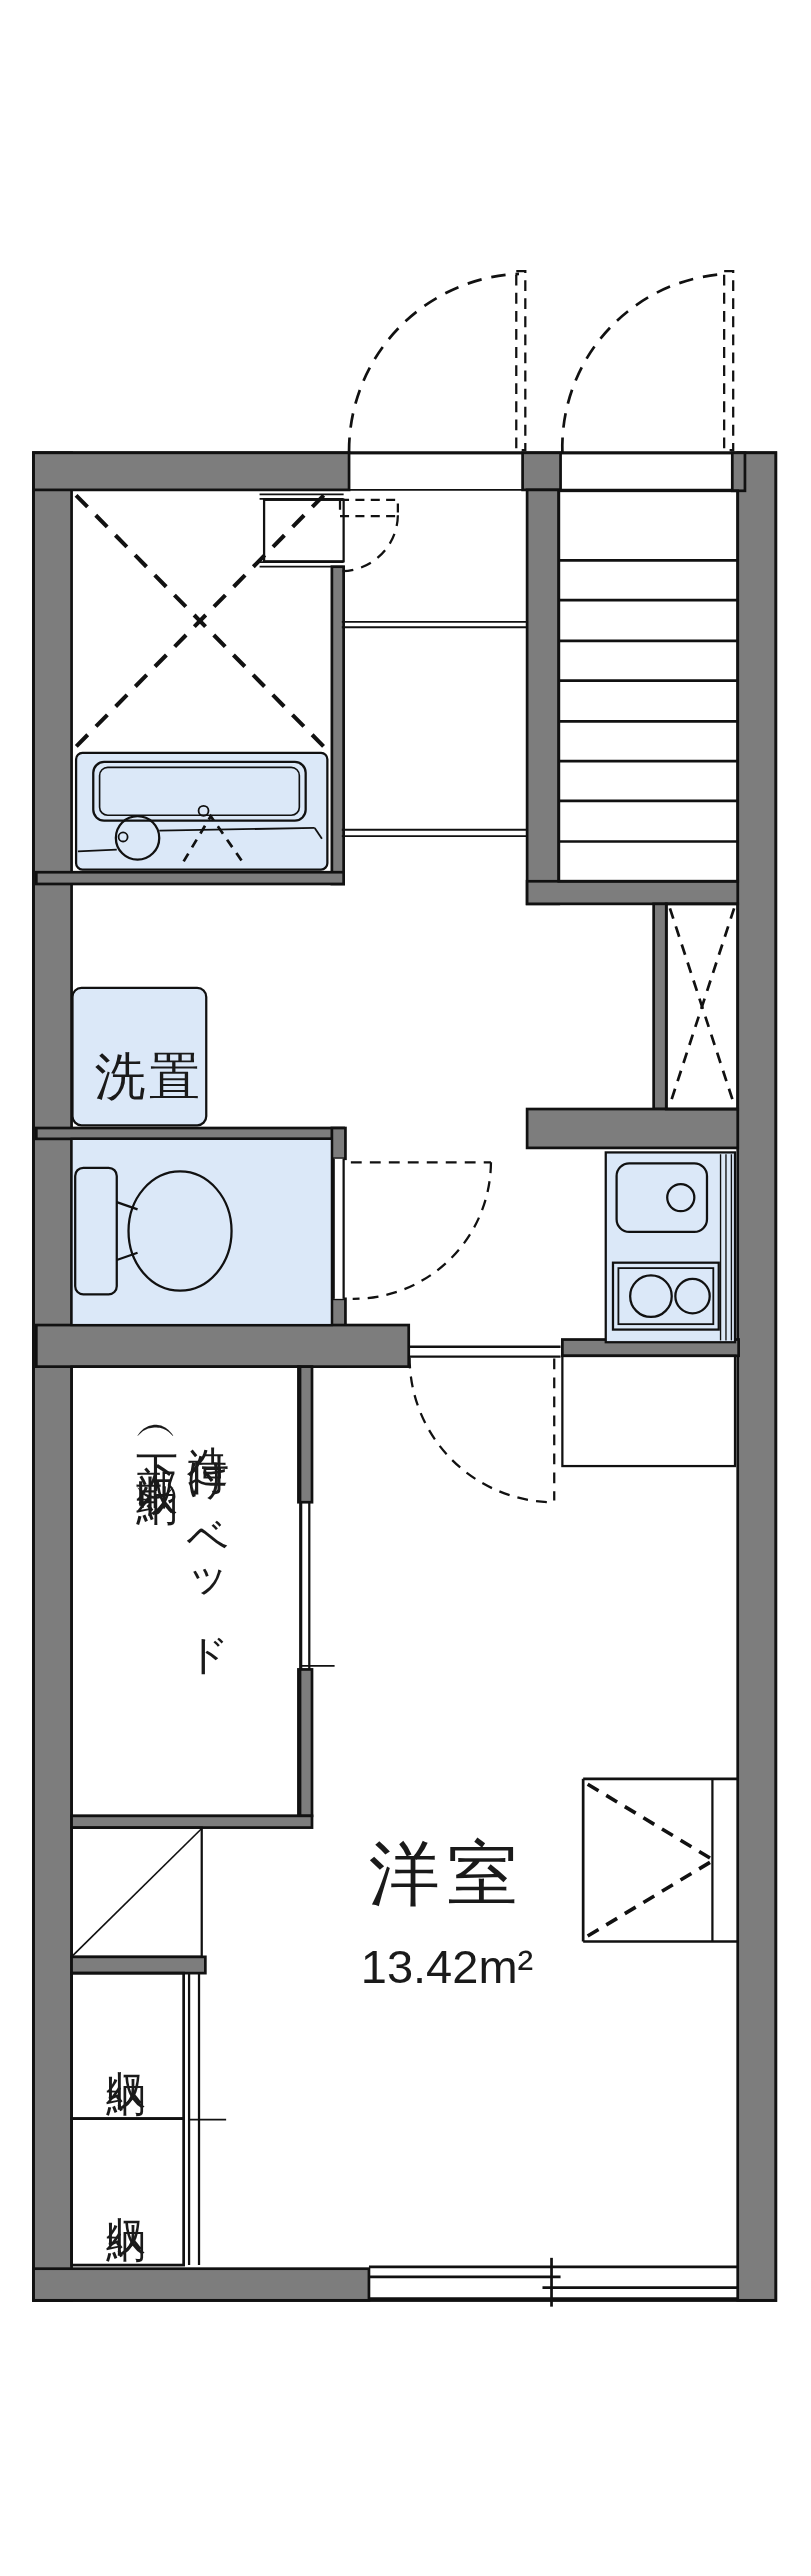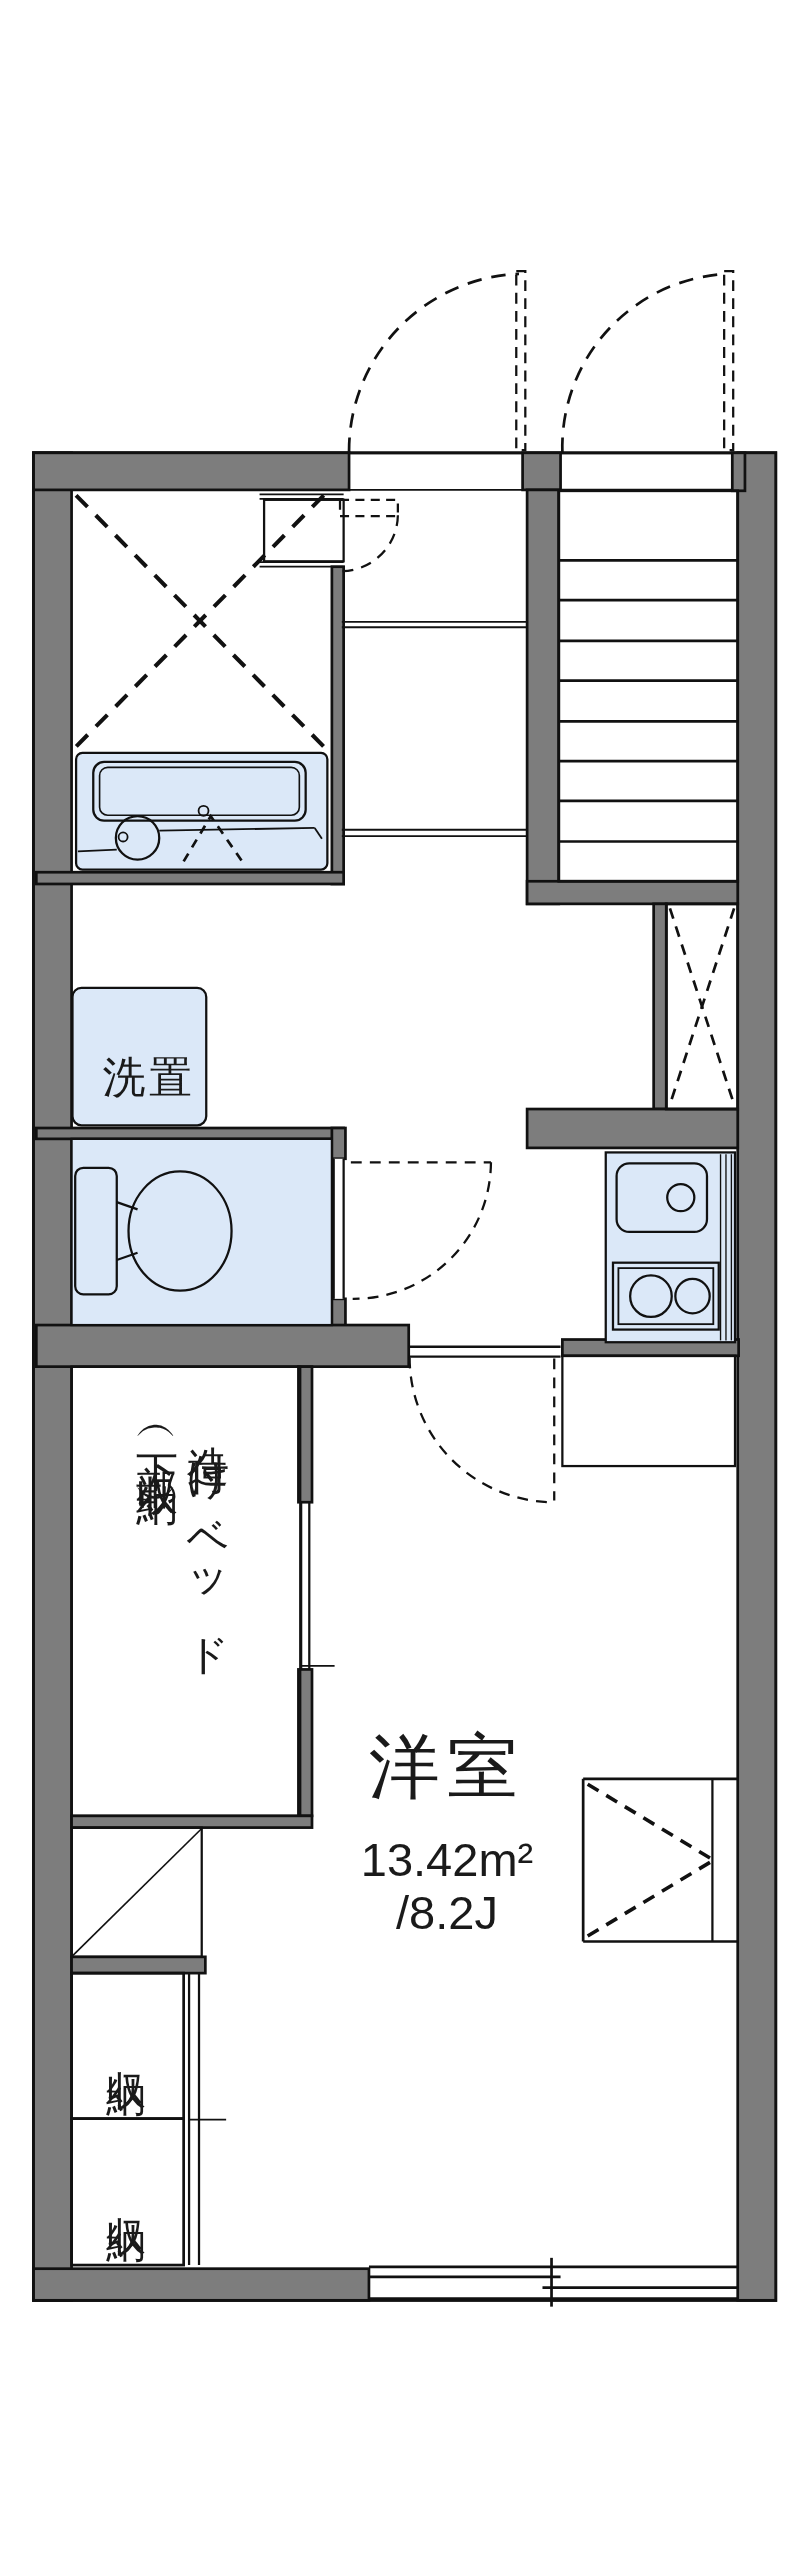--- a/index.html
+++ b/index.html
@@ -9,25 +9,25 @@
   html,body{margin:0;padding:0;background:#fff;}
   #canvas{position:relative;width:812px;height:2576px;background:var(--bg);
     font-family:"Liberation Sans","DejaVu Sans",sans-serif;color:var(--text);overflow:hidden;}
   #plan-svg{position:absolute;left:0;top:0;}
   .wall{fill:var(--wall);stroke:var(--line);stroke-width:3;}
   .blk{stroke:var(--line);fill:none;}
   .fix{fill:var(--fixture);stroke:var(--line);}
   .dash{stroke:var(--line);fill:none;}
   .label{position:absolute;color:var(--text);white-space:nowrap;}
   .vtext{writing-mode:vertical-rl;text-orientation:mixed;}
-  #washer-label{left:72px;top:1030px;width:154px;height:95px;font-size:43px;
+  #washer-label{left:72px;top:1030px;width:154px;height:95px;font-size:51px;
     letter-spacing:3.6px;display:flex;align-items:center;justify-content:center;}
   #bed-label{left:132px;top:1412px;height:343px;font-size:42px;line-height:51px;
     letter-spacing:10px;}
-  #room-label-block{left:325px;top:1731px;width:244px;text-align:center;}
+  #room-label-block{left:325px;top:1838px;width:244px;text-align:center;}
   #room-name{font-size:71px;letter-spacing:7.2px;line-height:1.0;}
   #room-area{font-size:47px;line-height:1.12;margin-top:32px;}
   #room-tatami{font-size:47px;line-height:1.12;}
   #storage-label-1{left:71px;top:1976px;width:112px;height:141px;font-size:40px;letter-spacing:7.2px;
     display:flex;align-items:center;justify-content:center;}
   #storage-label-2{left:71px;top:2122px;width:112px;height:141px;font-size:40px;letter-spacing:7.2px;
     display:flex;align-items:center;justify-content:center;}
 </style>
 </head>
 <body>
@@ -207,20 +207,19 @@
 <div class="label" id="washer-label">洗置</div>
 
 <div class="label vtext" id="bed-label">
   <div>造付けベッド</div>
   <div>（下部収納）</div>
 </div>
 
 <div class="label" id="room-label-block">
   <div id="room-name">洋室</div>
   <div id="room-area">13.42m²</div>
-  <div id="room-tatami">/8.2J</div>
 </div>
 
 <div class="label vtext" id="storage-label-1">収納</div>
 <div class="label vtext" id="storage-label-2">収納</div>
 
 </div>
 
 
 </body></html>

